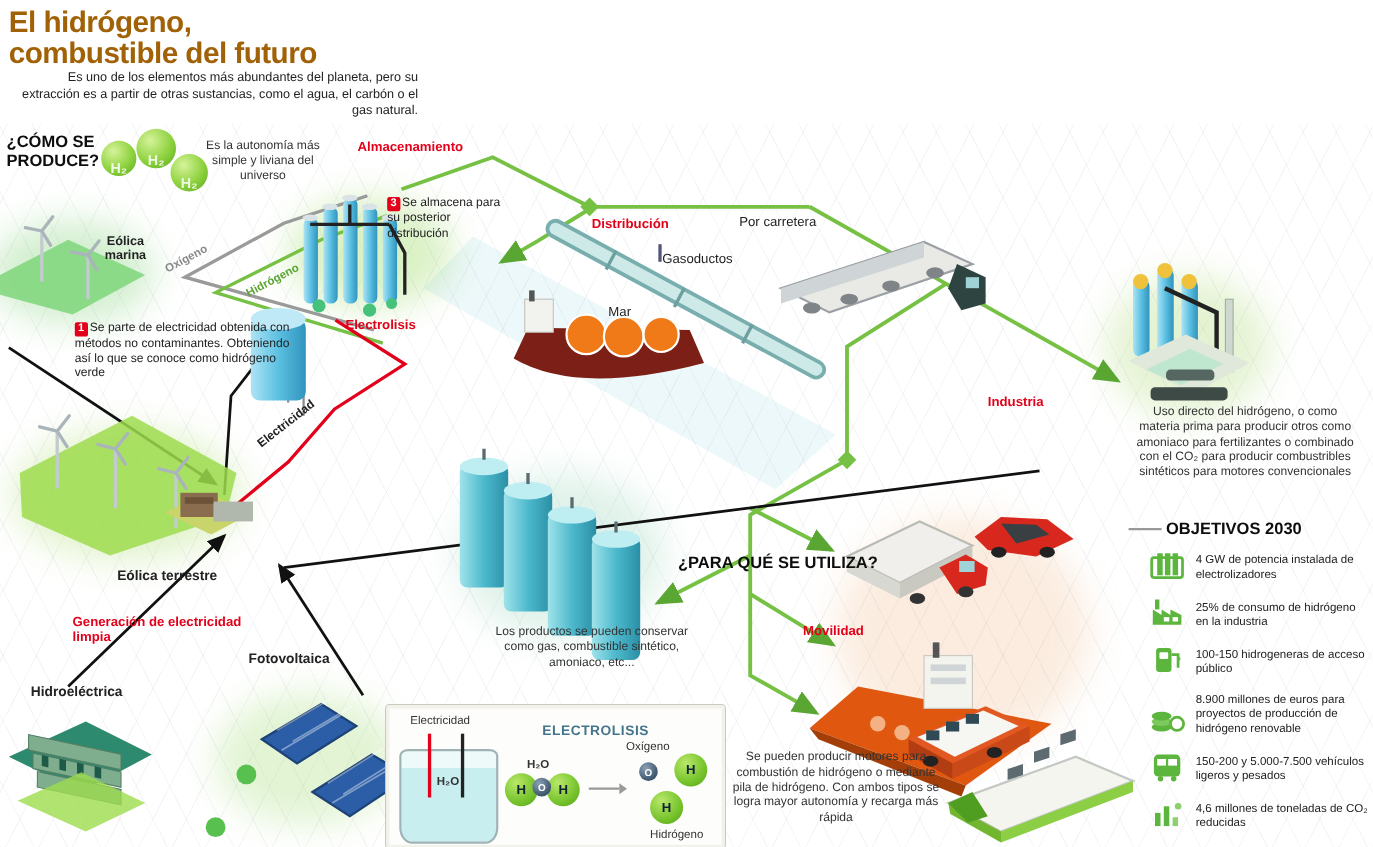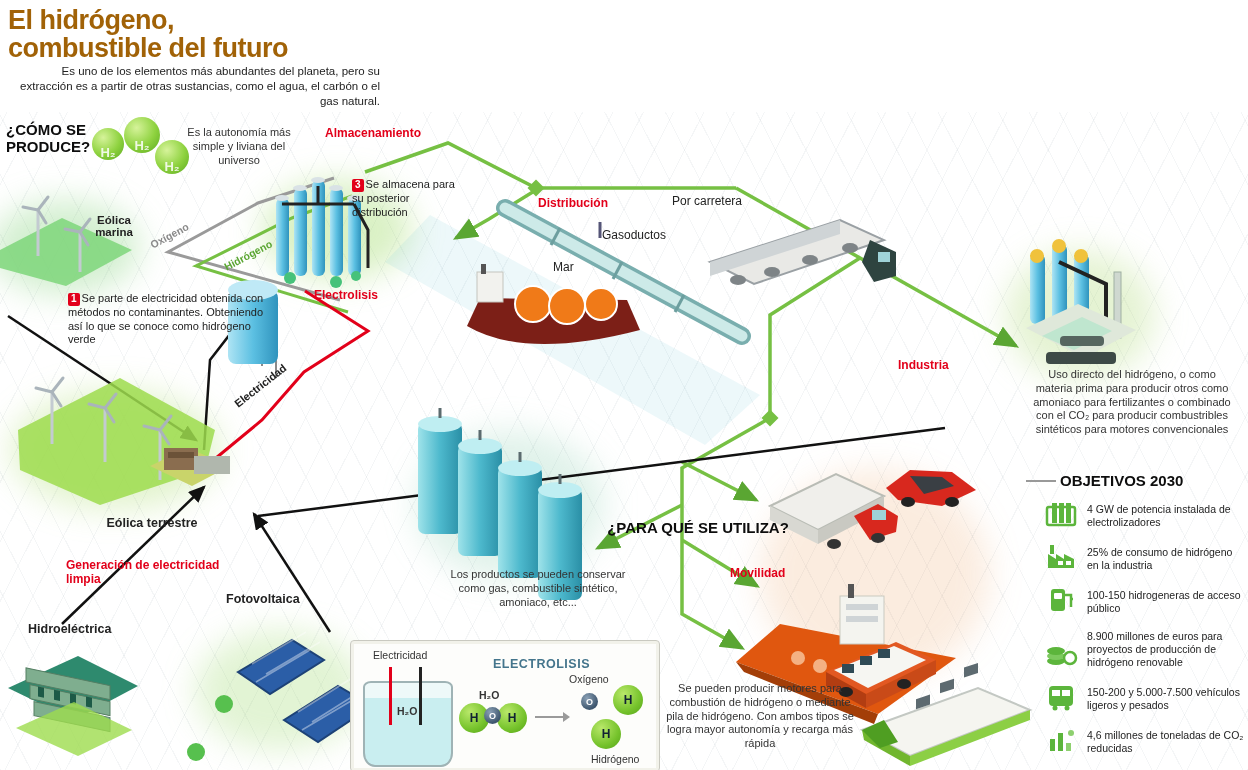--- a/index.html
+++ b/index.html
@@ -344,41 +344,41 @@
   <div class="txt note" style="left:173px;top:126px;width:132px">Es la autonomía más simple y liviana del universo</div>
 
   <div class="txt lbl red" style="left:325px;top:126px">Almacenamiento</div>
   <div class="txt step" style="left:352px;top:178px;width:112px">
     <span class="stepnum">3</span><span>Se almacena para su posterior distribución</span>
   </div>
 
   <div class="txt lbl red" style="left:538px;top:196px">Distribución</div>
   <div class="txt lbl" style="left:672px;top:194px;font-weight:normal">Por carretera</div>
   <div class="txt lbl" style="left:602px;top:228px;font-weight:normal">Gasoductos</div>
-  <div class="txt lbl" style="left:553px;top:260px;font-weight:normal">Mar</div>
+  <div class="txt lbl" style="left:553px;top:276px;font-weight:normal">Mar</div>
 
   <div class="txt lbl" style="left:82px;top:214px;width:64px;text-align:center;font-size:11.5px">Eólica marina</div>
 
   <div class="txt step" style="left:68px;top:292px;width:212px">
     <span class="stepnum">1</span><span>Se parte de electricidad obtenida con métodos no contaminantes. Obteniendo así lo que se conoce como hidrógeno verde</span>
   </div>
 
   <div class="txt lbl red" style="left:314px;top:288px">Electrolisis</div>
 
   <div class="txt lbl rot" style="left:232px;top:400px;transform:rotate(-38deg);font-size:11px">Electricidad</div>
   <div class="txt lbl rot" style="left:148px;top:240px;transform:rotate(-28deg);color:#8a8a8a;font-size:10.5px">Oxígeno</div>
   <div class="txt lbl rot" style="left:222px;top:262px;transform:rotate(-28deg);color:#5aa632;font-size:10.5px">Hidrógeno</div>
 
   <div class="txt lbl" style="left:92px;top:516px;width:120px;text-align:center;font-size:12.5px">Eólica terrestre</div>
   <div class="txt lbl red" style="left:66px;top:558px;width:185px;text-align:left">Generación de electricidad limpia</div>
   <div class="txt lbl" style="left:226px;top:592px;font-size:12.5px">Fotovoltaica</div>
   <div class="txt lbl" style="left:28px;top:622px;font-size:12.5px">Hidroeléctrica</div>
 
   <div class="txt note" style="left:438px;top:568px;width:200px">Los productos se pueden conservar como gas, combustible sintético, amoniaco, etc...</div>
-  <div class="txt sec-title" style="left:598px;top:520px;width:200px;text-align:center">¿PARA QUÉ SE UTILIZA?</div>
+  <div class="txt sec-title" style="left:598px;top:504px;width:200px;text-align:right">¿PARA QUÉ SE UTILIZA?</div>
 
   <div class="txt lbl red" style="left:898px;top:358px">Industria</div>
   <div class="txt note" style="left:1030px;top:368px;width:204px">Uso directo del hidrógeno, o como materia prima para producir otros como amoniaco para fertilizantes o combinado con el CO₂ para producir combustribles sintéticos para motores convencionales</div>
 
   <div class="txt lbl red" style="left:730px;top:566px">Movilidad</div>
   <div class="txt note" style="left:664px;top:682px;width:192px">Se pueden producir motores para combustión de hidrógeno o mediante pila de hidrógeno. Con ambos tipos se logra mayor autonomía y recarga más rápida</div>
 
   <div id="objetivos">
     <div class="obj-title">OBJETIVOS 2030</div>
 

